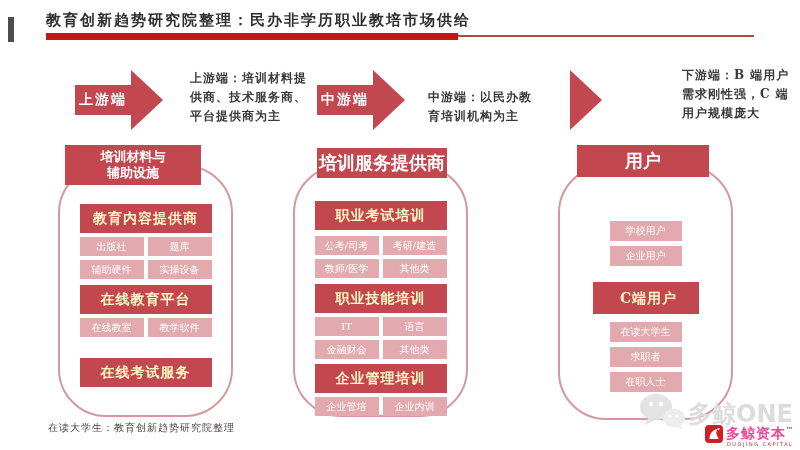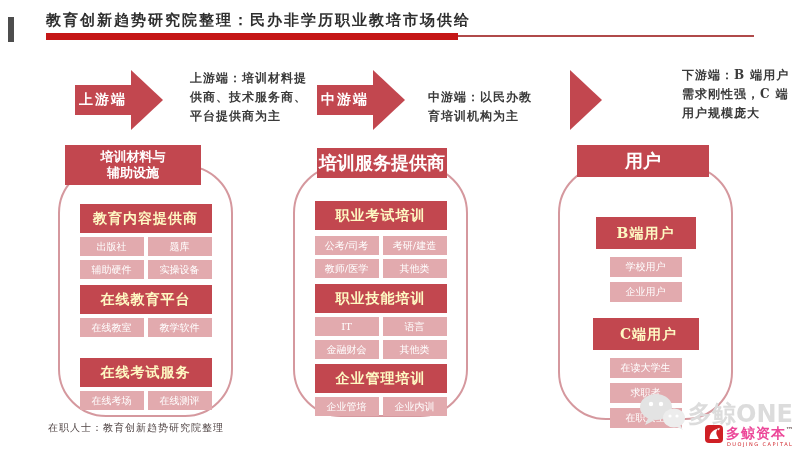--- a/index.html
+++ b/index.html
@@ -89,24 +89,20 @@
       <div class="item">题库</div>
       <div class="item">辅助硬件</div>
       <div class="item">实操设备</div>
     </div>
     <div class="group-title" style="margin-top:6px;">在线教育平台</div>
     <div class="items">
       <div class="item">在线教室</div>
       <div class="item">教学软件</div>
     </div>
     <div class="group-title" style="margin-top:21px;">在线考试服务</div>
-    <div class="items">
-      <div class="item">在线考场</div>
-      <div class="item">在线测评</div>
-    </div>
   </div>
 </div>
 
 <div class="abs col" style="left:293px;">
   <div class="col-header one-line" style="left:24px;top:3px;width:130px;">培训服务提供商</div>
   <div class="container" style="height:252px;padding-top:30px;">
     <div class="group-title">职业考试培训</div>
     <div class="items" style="margin-top:6px;">
       <div class="item">公考/司考</div>
       <div class="item">考研/建造</div>
@@ -124,35 +120,34 @@
     <div class="items">
       <div class="item">企业管培</div>
       <div class="item">企业内训</div>
     </div>
   </div>
 </div>
 
 <div class="abs col col-users" style="left:558px;">
   <div class="col-header one-line" style="left:19px;top:0;width:132px;height:32px;line-height:32px;">用户</div>
   <div class="container" style="height:255px;padding-top:46px;">
-    <div class="group-title">B端用户</div>
     <div class="items">
       <div class="item">学校用户</div>
       <div class="item">企业用户</div>
     </div>
     <div class="group-title" style="margin-top:16px;padding-left:6px;">C端用户</div>
     <div class="items">
       <div class="item">在读大学生</div>
       <div class="item">求职者</div>
       <div class="item">在职人士</div>
     </div>
   </div>
 </div>
 
-<div class="abs source-note">在职人士：教育创新趋势研究院整理</div>
+<div class="abs source-note">在读大学生：教育创新趋势研究院整理</div>
 
 <div class="abs wm-icon">
   <svg width="52" height="40" viewBox="0 0 52 40">
     <ellipse cx="20" cy="15" rx="16" ry="13" fill="#e3e3e3"></ellipse>
     <path d="M12 26 L9 33 L19 28 Z" fill="#e3e3e3"></path>
     <circle cx="15" cy="12" r="2.2" fill="#ffffff"></circle>
     <circle cx="25" cy="12" r="2.2" fill="#ffffff"></circle>
     <ellipse cx="38" cy="26" rx="11" ry="9.5" fill="#ededed"></ellipse>
     <path d="M44 33 L47 38 L39 34 Z" fill="#ededed"></path>
     <circle cx="34" cy="24" r="1.6" fill="#ffffff"></circle>

